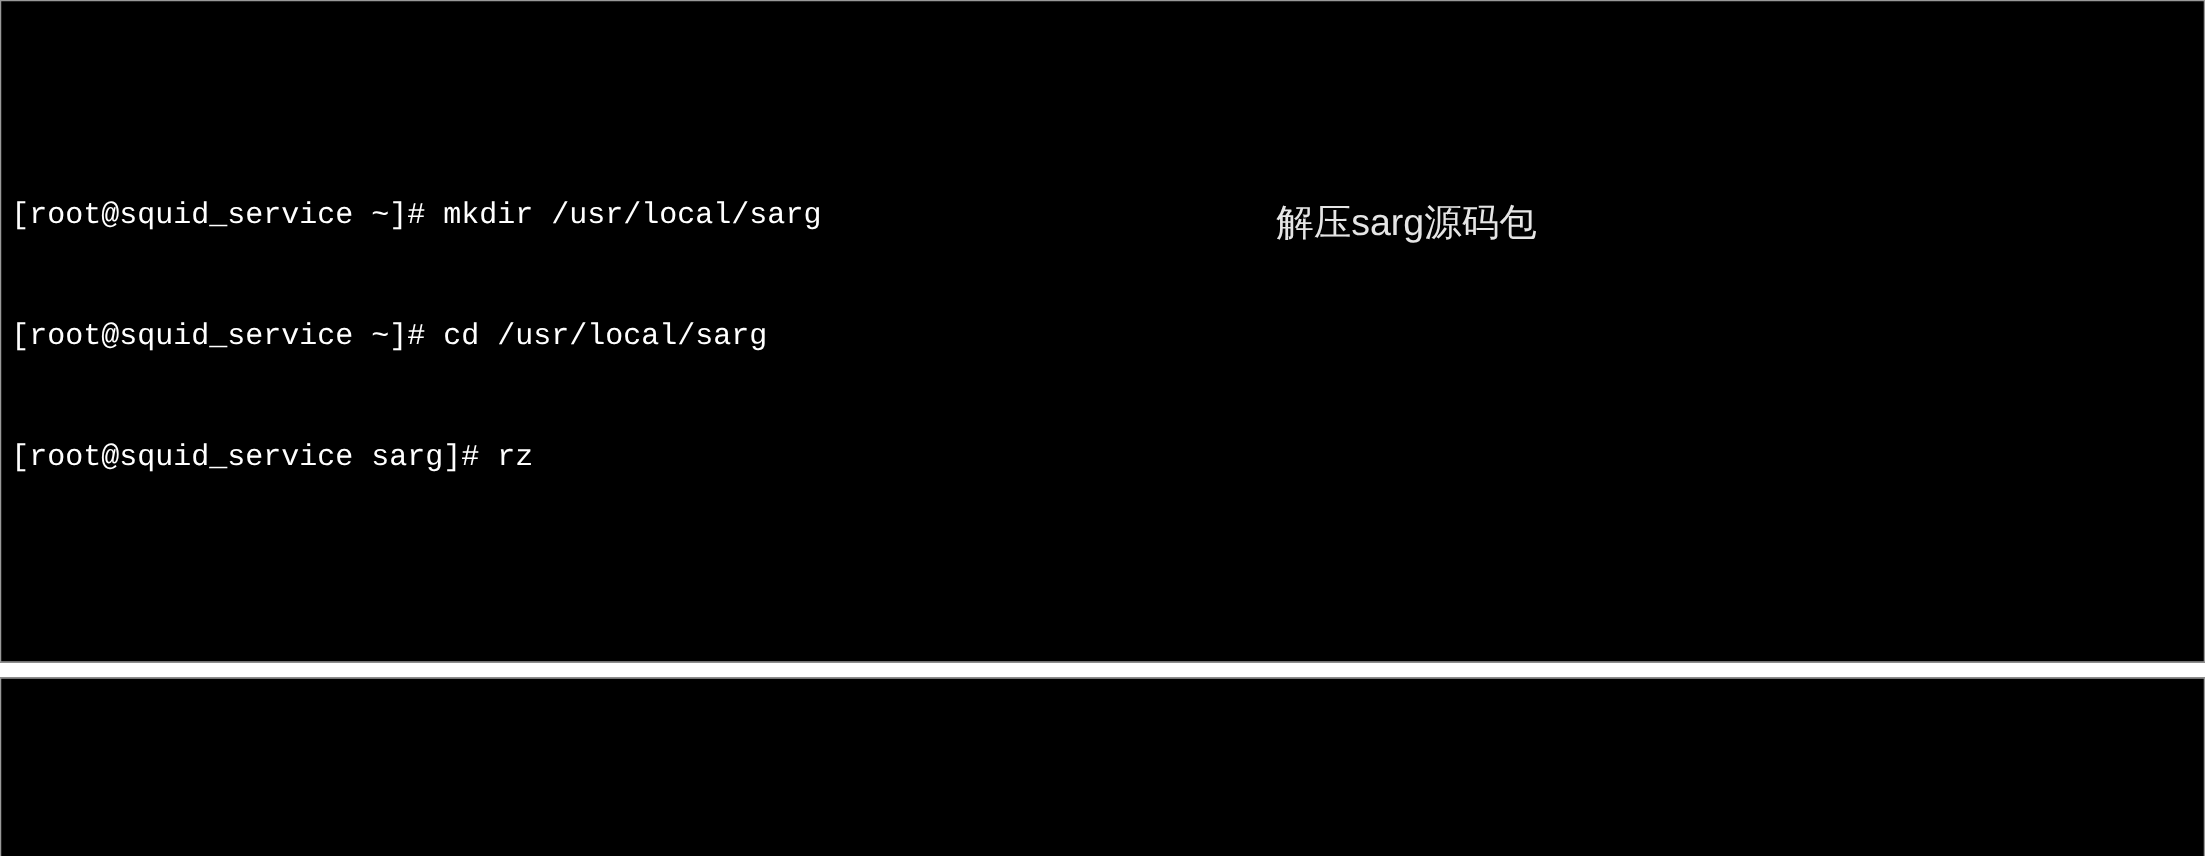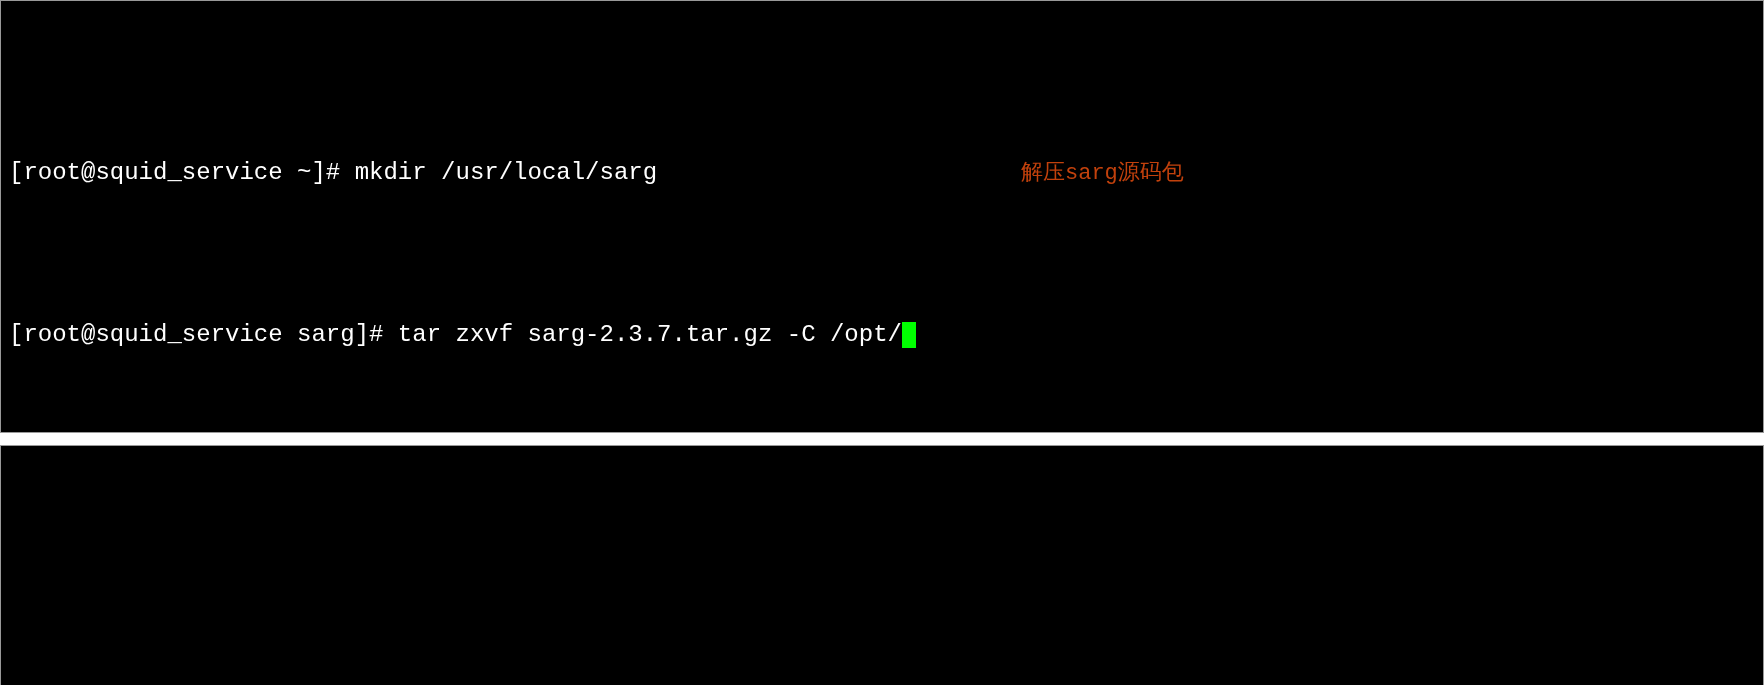--- a/index.html
+++ b/index.html
@@ -25,42 +25,43 @@
   }
   .cursor {
     display: inline-block;
     width: 14px;
     height: 26px;
     background: #00ff00;
     vertical-align: text-bottom;
     margin-left: 0;
   }
   .annotation {
-    color: #c2410c;
-    font-family: Liberation Mono, monospace;
-    font-size: 22px;
+    color: #e5e5e5;
+    font-family: Liberation Sans, sans-serif;
+    font-size: 30px;
     position: absolute;
   }
   .annotation-1 { top: 158px; left: 1020px; }
   .partial-top {
     overflow: hidden;
     height: 14px;
     margin-top: -4px;
   }
 </style>
 </head>
 <body>
 
 <div class="terminal-block">
   <div class="partial-top">
     
   </div>
   <span class="term-line">[root@squid_service ~]# mkdir /usr/local/sarg</span>
+  <span class="term-line">[root@squid_service ~]# cd /usr/local/sarg</span>
+  <span class="term-line">[root@squid_service sarg]# rz</span>
   <span class="term-line"></span>
-  <span class="term-line"><span>[root@squid_service sarg]# tar zxvf sarg-2.3.7.tar.gz -C /opt/</span><span class="cursor"></span></span>
   <div class="annotation annotation-1">解压sarg源码包</div>
 </div>
 
 <div class="terminal-block">
   <div class="partial-top">
     
   </div>
   
   
   

